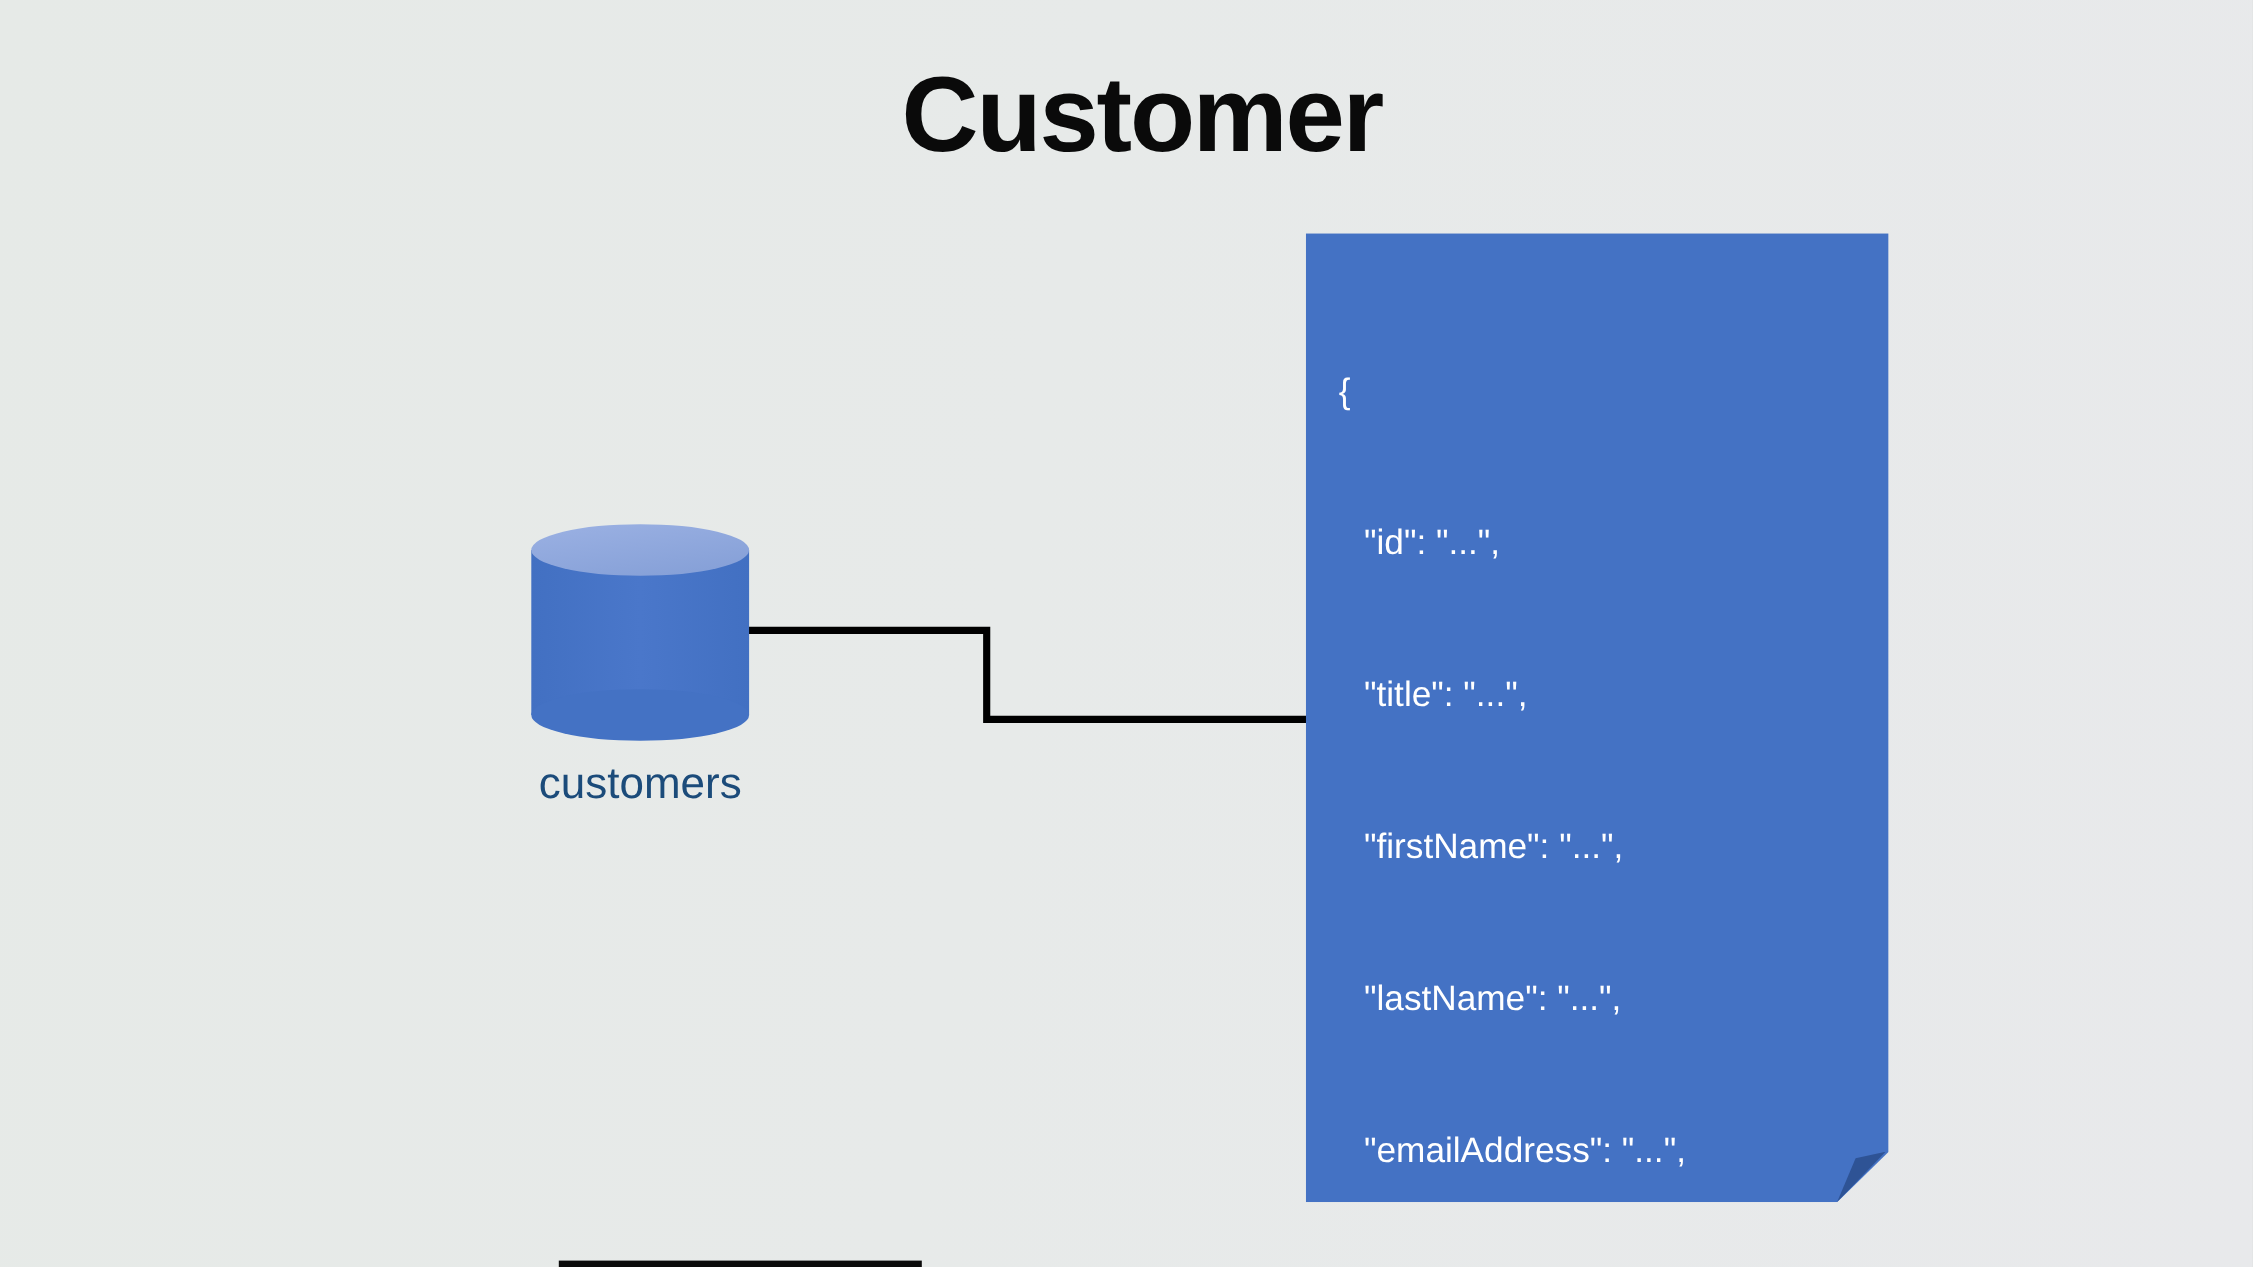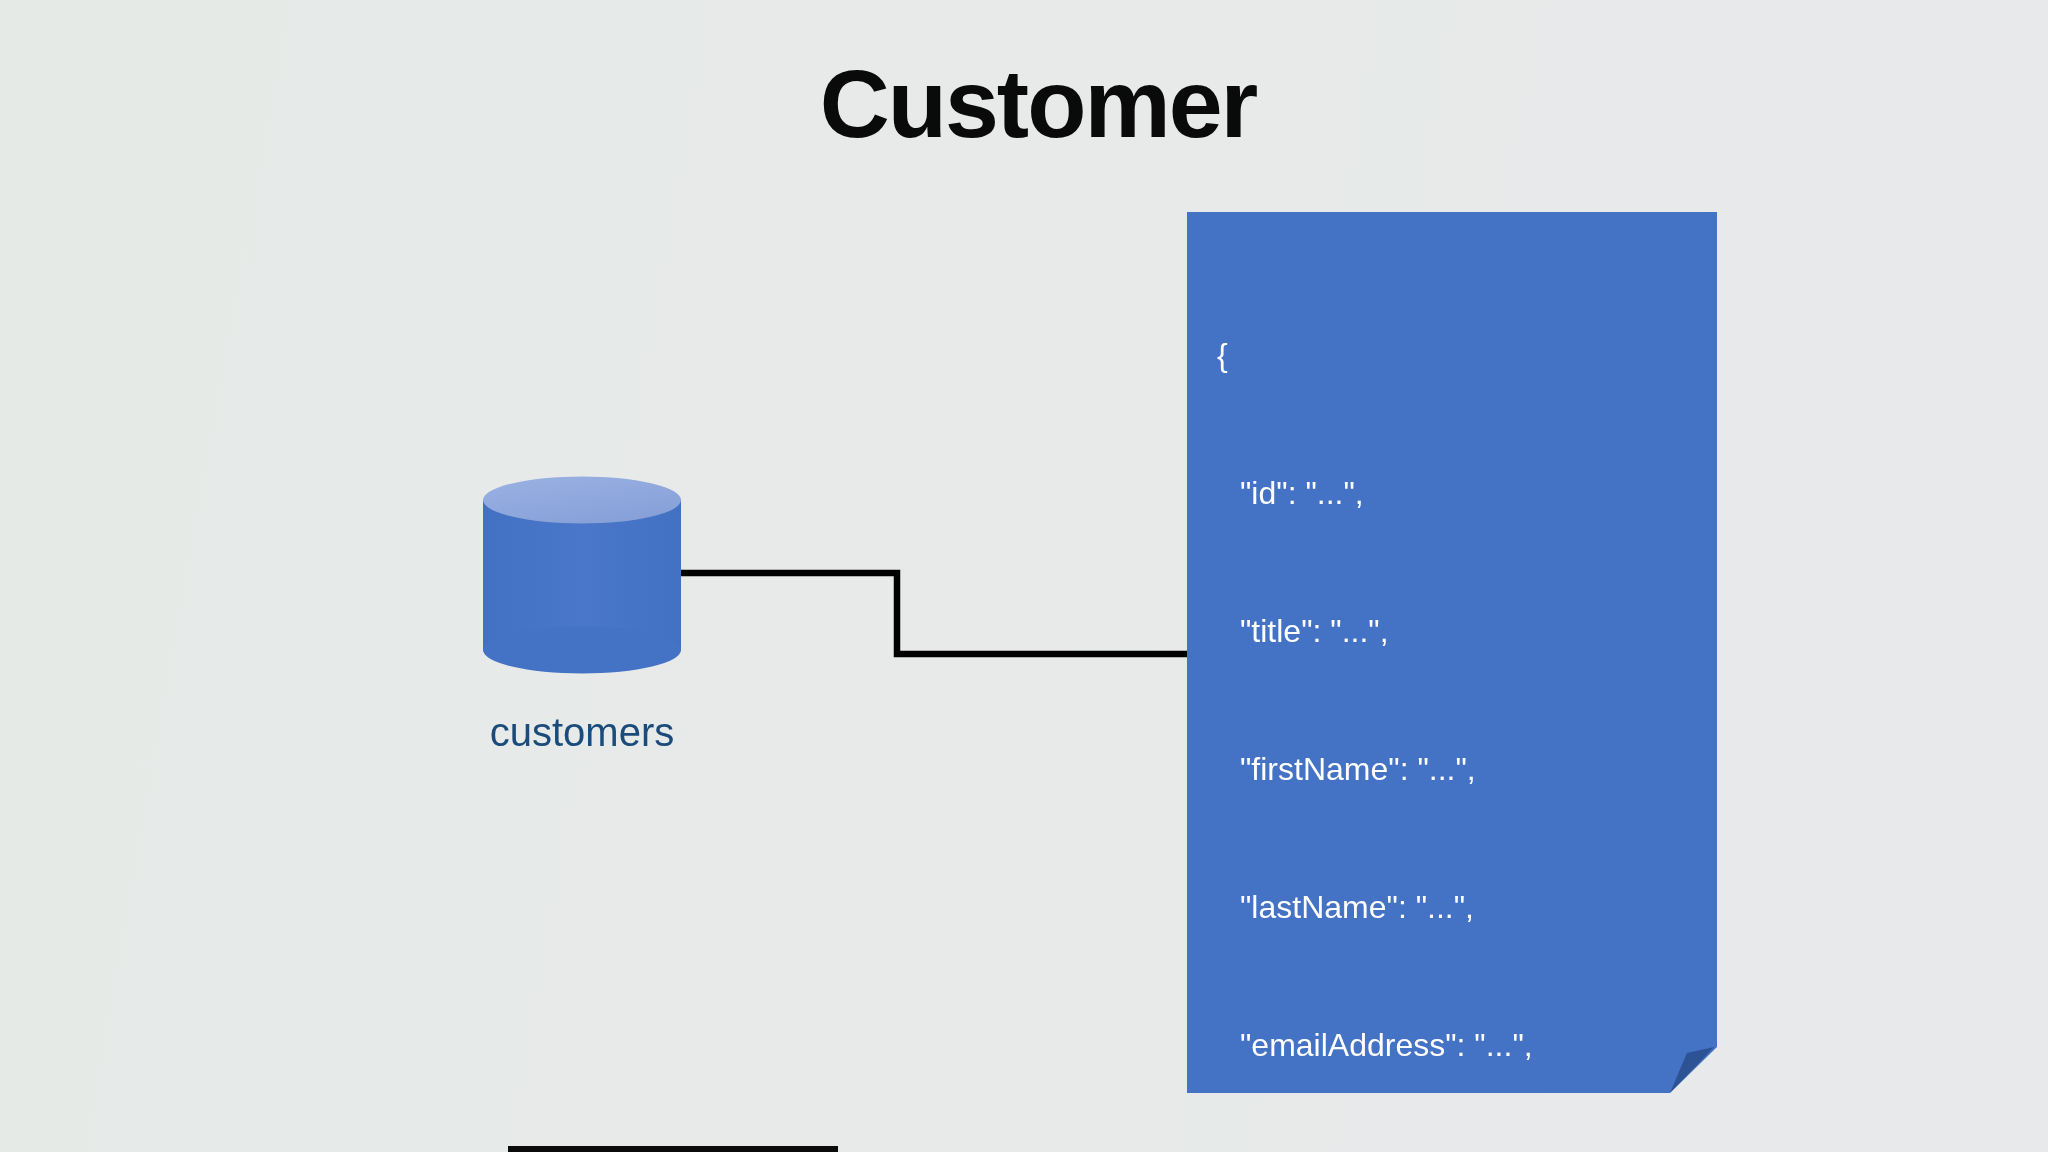--- a/index.html
+++ b/index.html
@@ -37,21 +37,20 @@
   
   .db-label {
     position: absolute;
     left: 402px;
     top: 688px;
     width: 360px;
     text-align: center;
     color: #1b4b7a;
     font-size: 40px;
     line-height: 48px;
-    margin-top: 20px;
   }
 
   
   .json-card {
     position: absolute;
     left: 1187px;
     top: 212px;
     width: 530px;
     height: 881px;
     background: #4472c4;

